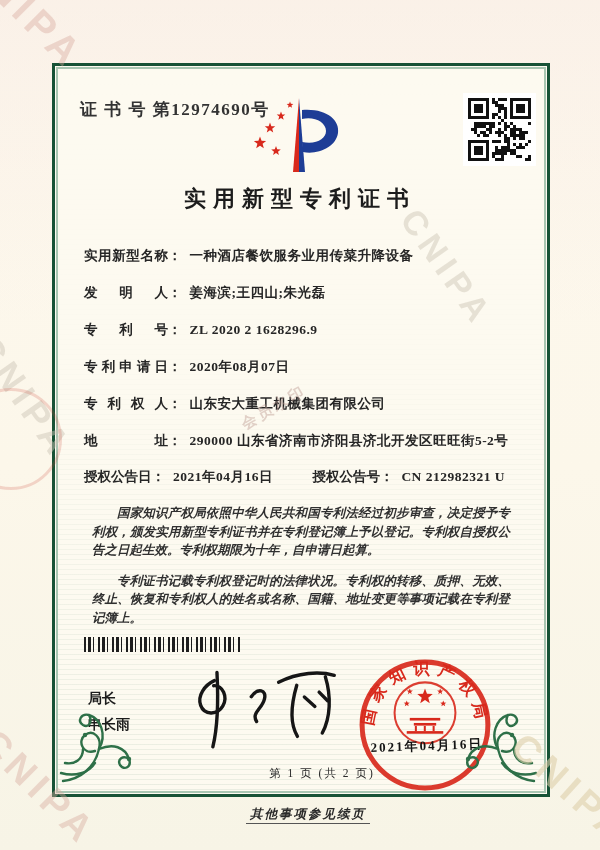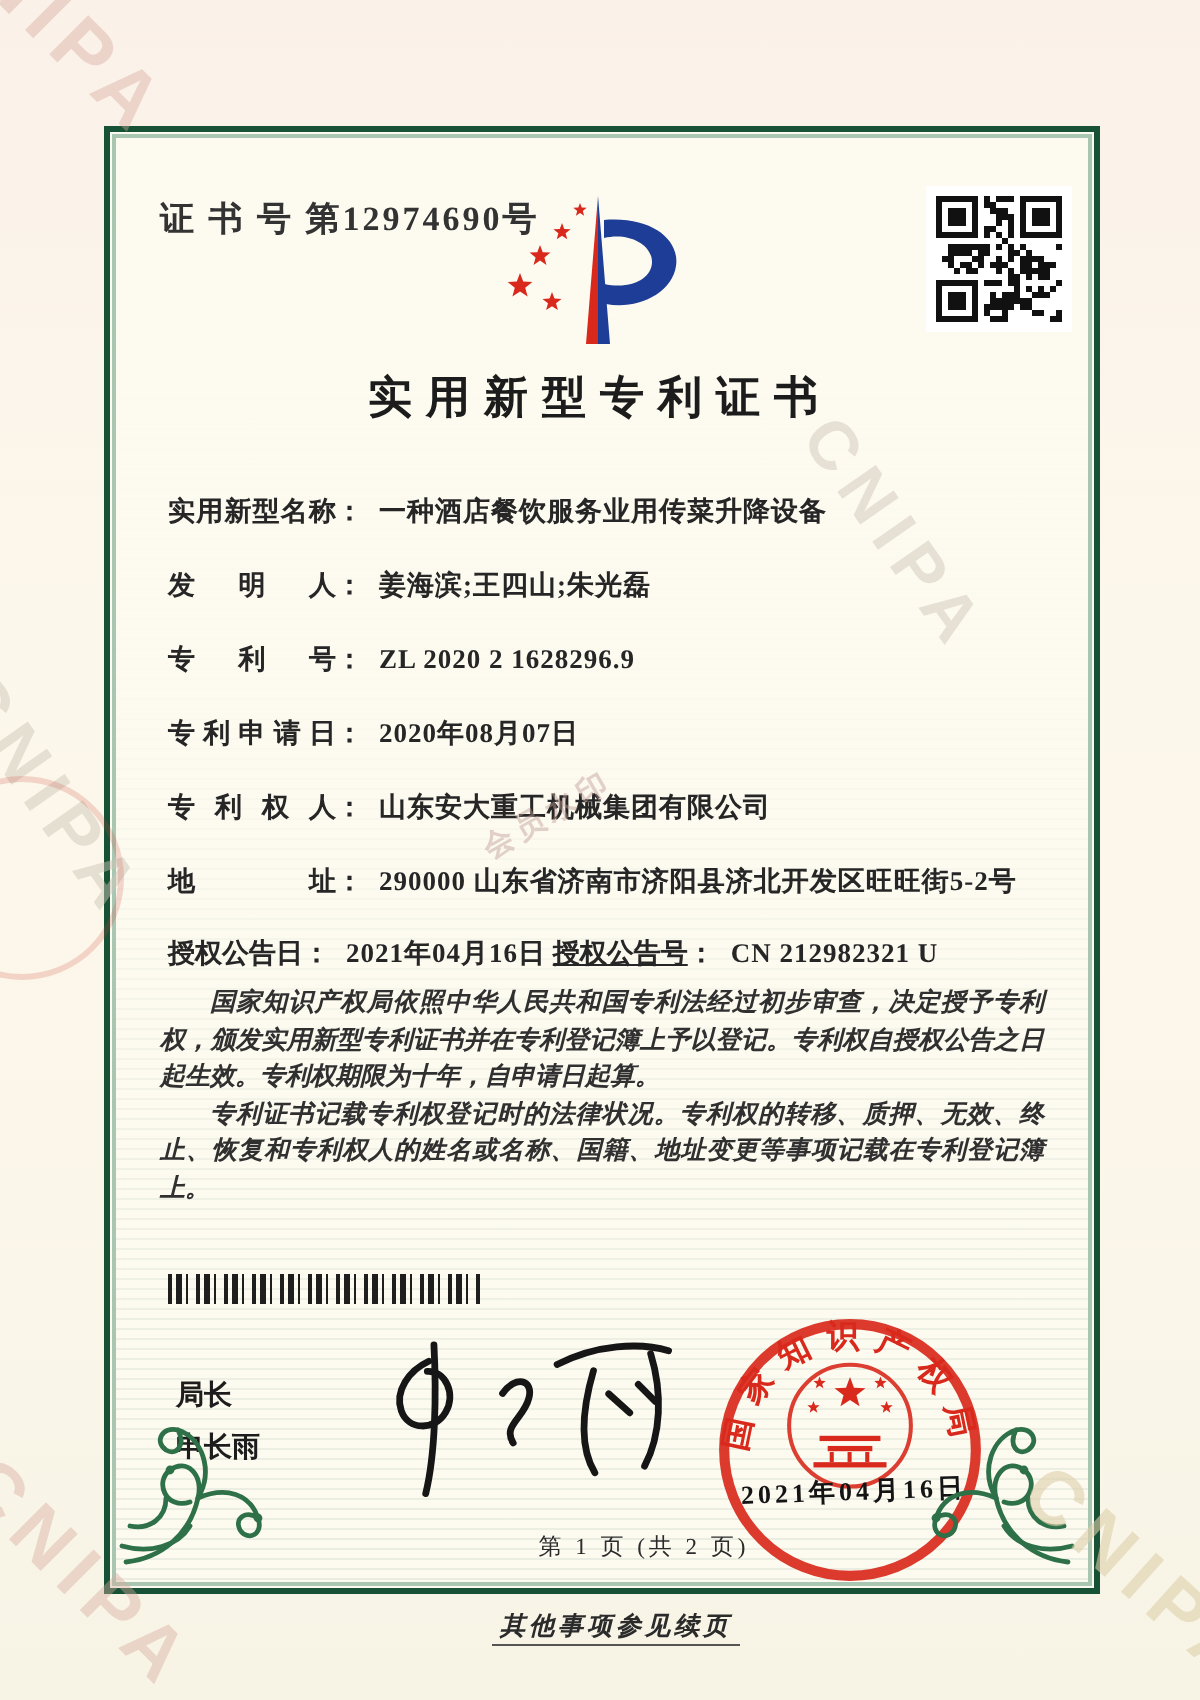--- a/index.html
+++ b/index.html
@@ -30,25 +30,25 @@
 
   .title{position:absolute;left:0;top:184px;width:100%;text-align:center;
     font-size:22px;font-weight:700;letter-spacing:7px;color:#1c1c1c;}
 
   .fields{position:absolute;left:84px;top:246px;width:440px;font-size:13.5px;font-weight:700;}
   .frow{height:37px;line-height:20px;white-space:nowrap;}
   .flabel{display:inline-block;width:84px;text-align:justify;text-align-last:justify;vertical-align:top;}
   .fcolon{display:inline-block;margin-right:8px;}
   .fvalue{letter-spacing:.5px;}
   .grant-row{height:30px;white-space:nowrap;}
-  .grant-no{text-decoration:underline;}
+  .grant-no{margin-left:36px;}
 
   .paras{position:absolute;left:80px;top:492px;width:442px;font-size:12.5px;line-height:18.5px;
     text-align:justify;font-style:italic;font-weight:600;color:#303030;}
-  .paras p{margin:0;text-indent:2em;}
+  .paras p{margin:12px;text-indent:2em;}
 
   .barcode{position:absolute;left:84px;top:637px;width:158px;height:15px;
     background:repeating-linear-gradient(90deg,#1e1e1e 0,#1e1e1e 2px,transparent 2px,transparent 4px,#1e1e1e 4px,#1e1e1e 7px,transparent 7px,transparent 9px,#1e1e1e 9px,#1e1e1e 10px,transparent 10px,transparent 14px);}
 
   .signer{position:absolute;left:88px;top:686px;font-family:Liberation Serif, serif;
     font-size:14px;font-weight:700;color:#1d1d1d;line-height:26px;}
   .signature{position:absolute;left:178px;top:666px;width:175px;height:88px;transform:rotate(-3deg);}
 
   .seal{position:absolute;left:356px;top:656px;width:138px;height:138px;z-index:4;}
   .seal-date{position:absolute;left:352px;top:737px;width:150px;text-align:center;z-index:5;

